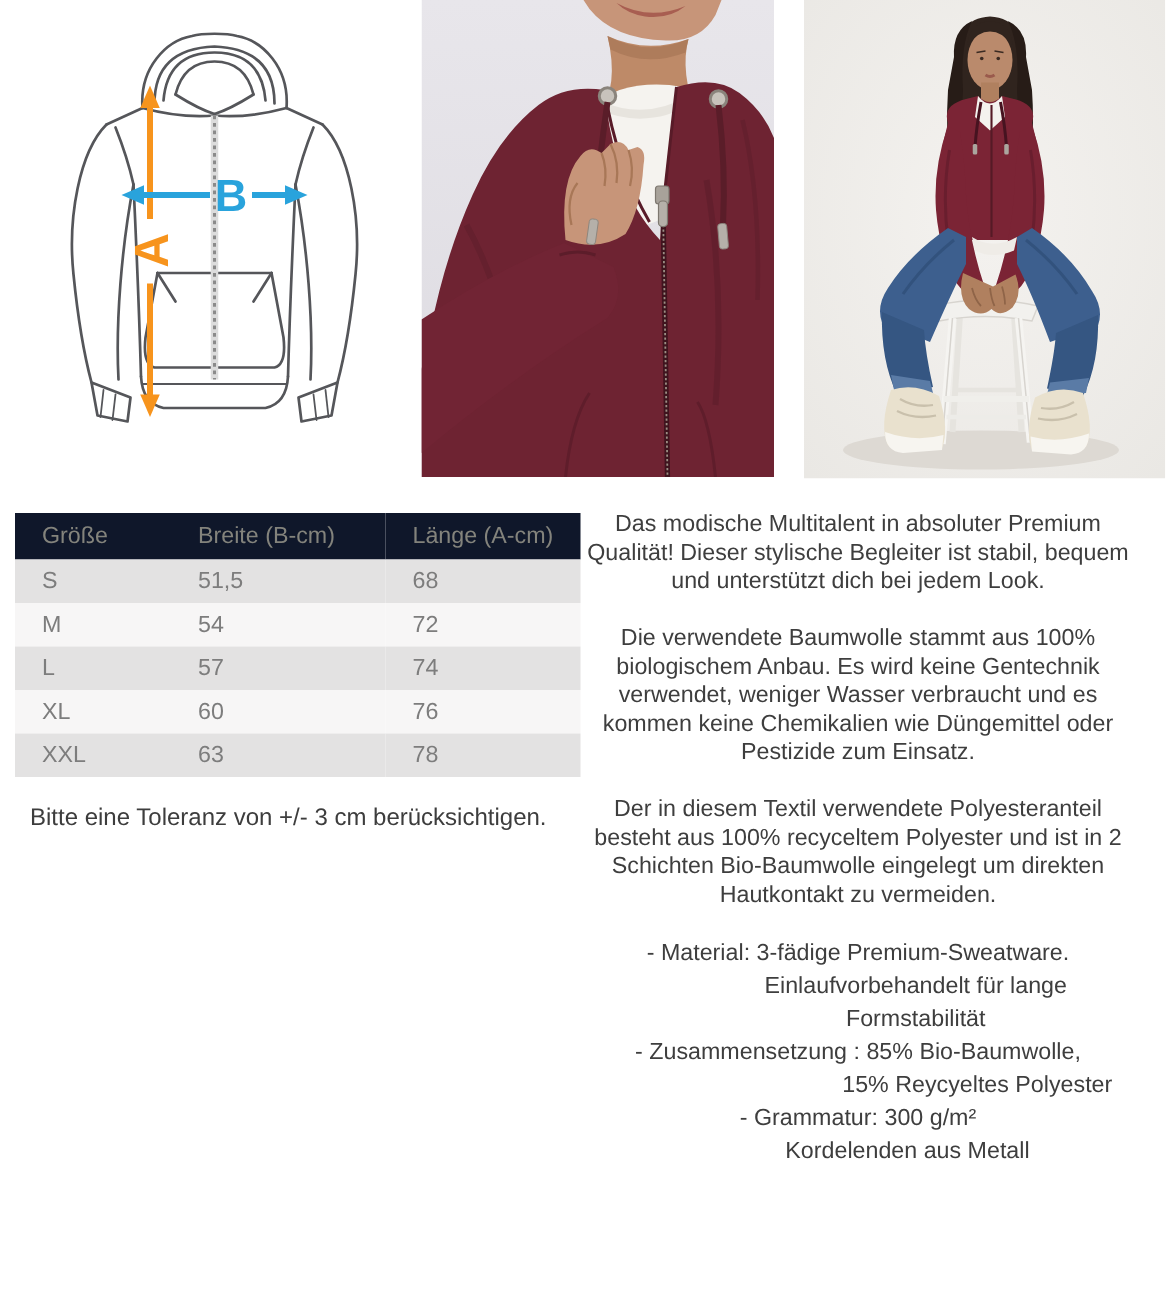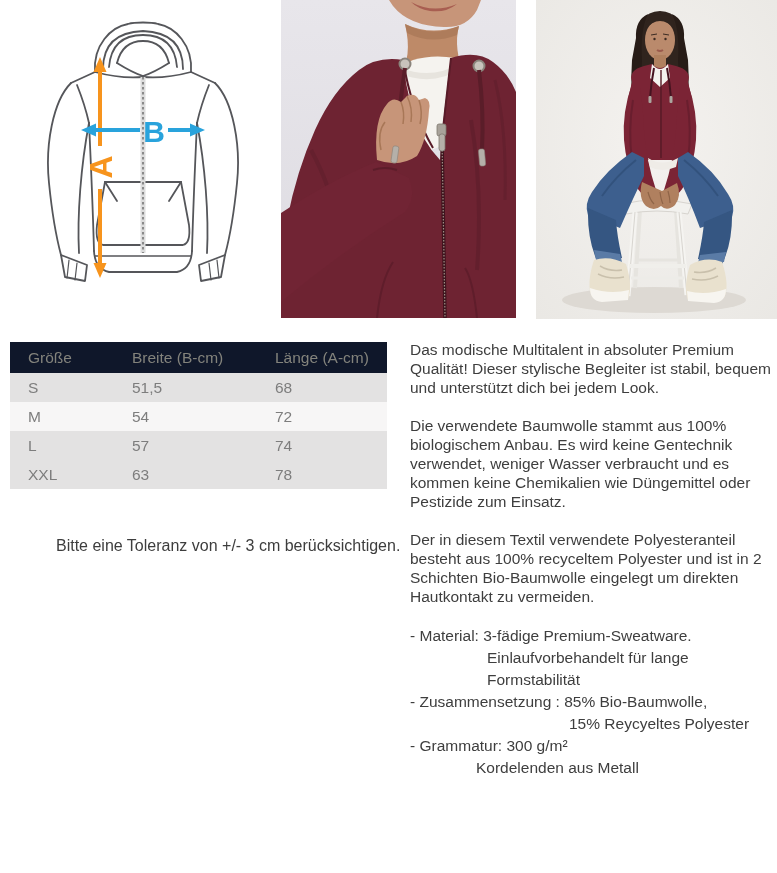--- a/index.html
+++ b/index.html
@@ -22,27 +22,27 @@
     font-weight:400; text-align:left; color:#83837c; background:#0f172a;
     height:31px; padding-left:18px;
   }
   table.size-chart td { color:#7d7d7d; height:29px; padding-left:18px; }
   table.size-chart tr.odd  td { background:#e3e2e2; }
   table.size-chart tr.even td { background:#f7f6f6; }
   .col-size   { width:104px; }
   .col-breite { width:143px; }
 
   .tolerance-note {
-    position:absolute; left:20px; top:537px; font-size:16px; color:#3d3d3d;margin-left:36px;
+    position:absolute; left:20px; top:537px; font-size:16px; color:#3d3d3d;
   }
 
   
   .description-block {
-    position:absolute; left:410px; top:340px; width:364px;
-    font-size:15.5px; line-height:19px; color:#3e3e3e;
+    position:absolute; left:390px; top:340px; width:364px;
+    font-size:15.5px; line-height:19px; color:#3e3e3e;text-align:center;
   }
   .description-block p { margin:0 0 19px 0; }
   .spec-list { margin-top:0; }
   .spec-line { line-height:22px; white-space:nowrap; }
   .ind-a { padding-left:77px; }
   .ind-b { padding-left:159px; }
   .ind-c { padding-left:66px; }
 </style>
 </head>
 <body>
@@ -260,20 +260,25 @@
         <tr class="even">
           <td>M</td>
           <td>54</td>
           <td>72</td>
         </tr>
         <tr class="odd">
           <td>L</td>
           <td>57</td>
           <td>74</td>
         </tr>
+        <tr class="even">
+          <td>XL</td>
+          <td>60</td>
+          <td>76</td>
+        </tr>
         <tr class="odd">
           <td>XXL</td>
           <td>63</td>
           <td>78</td>
         </tr>
       </tbody>
     </table>
   </div>
 
   <div class="tolerance-note">Bitte eine Toleranz von +/- 3 cm berücksichtigen.</div>

